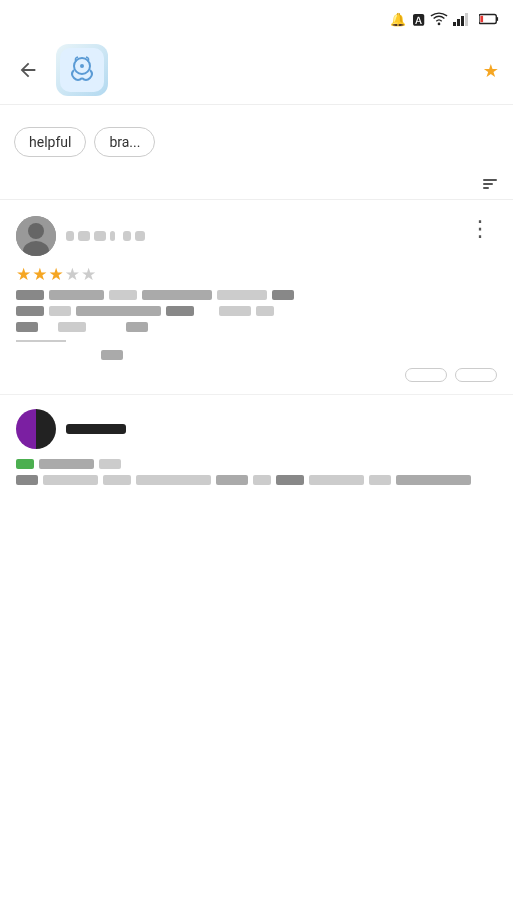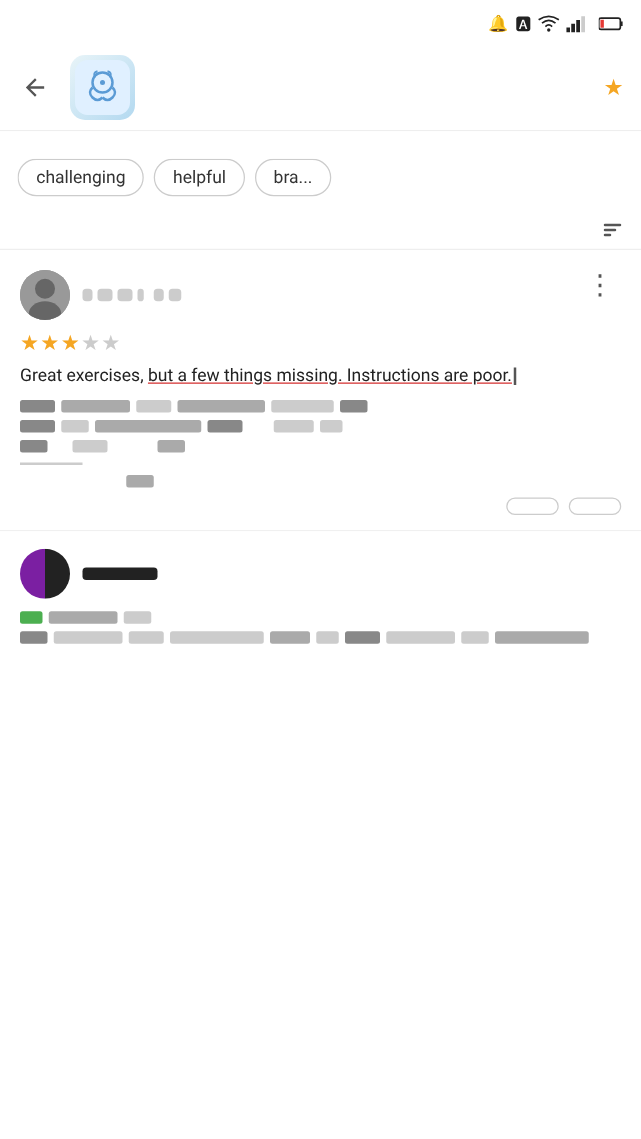--- a/index.html
+++ b/index.html
@@ -396,21 +396,20 @@
   </div>
   <div class="header-rating">
     <span></span>
     <span class="star-gold">★</span>
   </div>
 </div>
 
 <div class="tags-section">
   <div class="tags-label"></div>
   <div class="tags-scroll">
-    <div class="tag-chip">challenging</div>
     <div class="tag-chip">helpful</div>
     <div class="tag-chip">bra...</div>
   </div>
 </div>
 
 <div class="filter-bar">
   <span class="filter-all"></span>
   <div class="filter-sort">
     <span></span>
     <div class="sort-icon">
@@ -451,23 +450,20 @@
     <div class="stars">
       <span class="star">★</span>
       <span class="star">★</span>
       <span class="star">★</span>
       <span class="star-empty">★</span>
       <span class="star-empty">★</span>
     </div>
     <span class="review-date"></span>
   </div>
 
-  <div class="review-text">
-    <span>Great exercises, </span><span class="underline-red">but a few things missing. Instructions are poor.</span><span class="cursor-blink"></span>
-  </div>
 
   <div class="redacted-row">
     <span class="redacted-block dark" style="width:28px;height:10px;"></span>
     <span class="redacted-block" style="width:55px;height:10px;"></span>
     <span class="redacted-block light" style="width:28px;height:10px;"></span>
     <span class="redacted-block" style="width:70px;height:10px;"></span>
     <span class="redacted-block light" style="width:50px;height:10px;"></span>
     <span class="redacted-block dark" style="width:22px;height:10px;"></span>
   </div>
   <div class="redacted-row">

